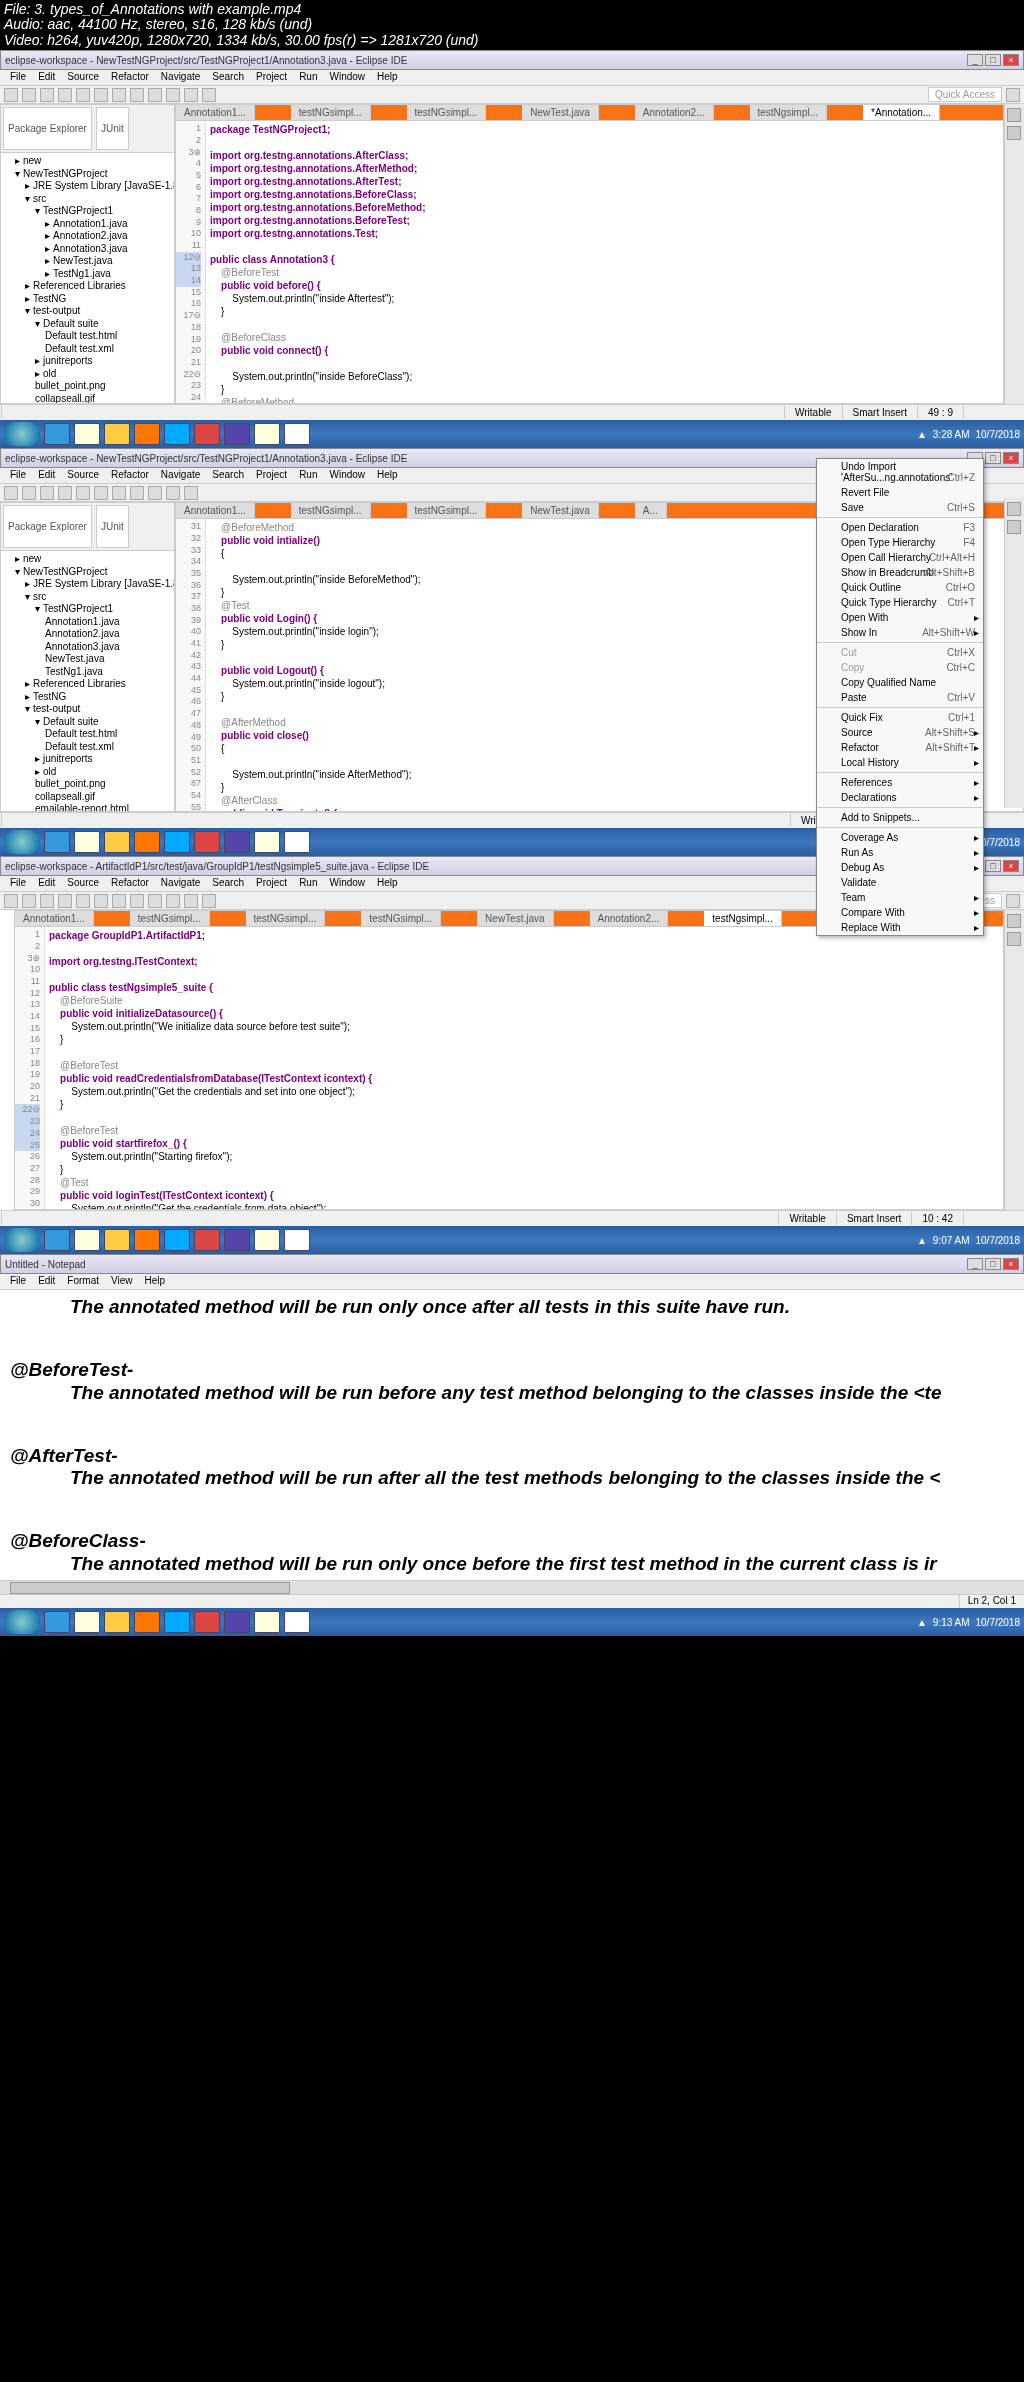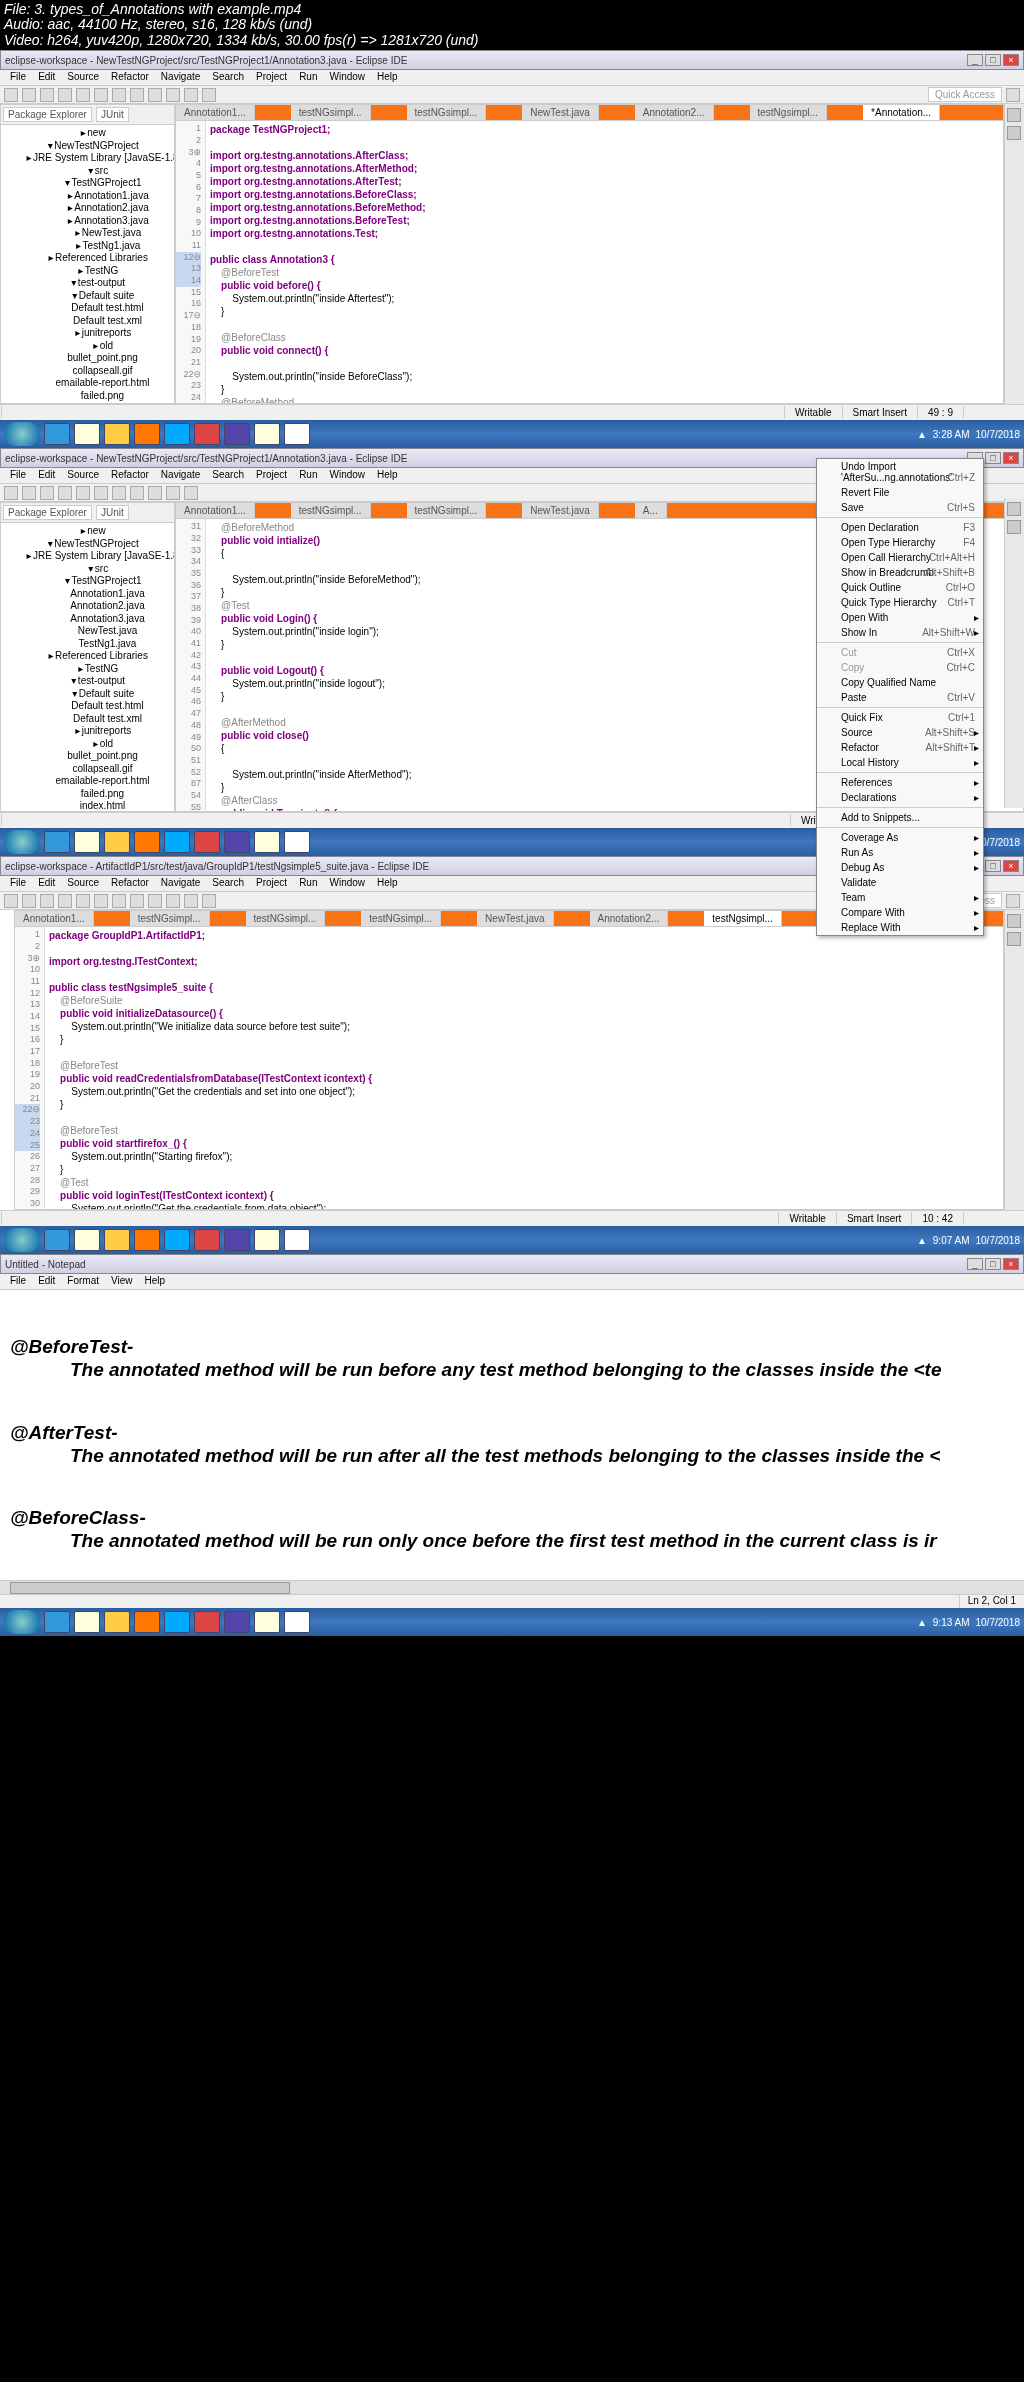--- a/index.html
+++ b/index.html
@@ -11,23 +11,23 @@
 .titlebar .btns span { width:16px; height:12px; border:1px solid #888; background:#ddd; text-align:center; line-height:10px; font-size:9px; }
 .titlebar .btns .close { background:#d44; color:#fff; }
 .menubar { background:#f0f0f0; height:16px; border-bottom:1px solid #ccc; display:flex; padding:0 4px; font-size:10px; }
 .menubar span { padding:1px 6px; }
 .toolbar { background:#f0f0f0; height:18px; border-bottom:1px solid #ccc; display:flex; align-items:center; padding:0 4px; gap:4px; font-size:10px; }
 .toolbar .quick { margin-left:auto; border:1px solid #ccc; padding:1px 6px; color:#999; background:#fff; }
 .toolbar .ico { width:14px; height:14px; background:#ddd; border:1px solid #aaa; }
 .eclipse-body { display:flex; height:300px; }
 .pe { width:175px; border:1px solid #ccc; background:#fff; font-size:10px; overflow:hidden; }
 .pe-hdr { display:flex; background:#f0f0f0; border-bottom:1px solid #ccc; padding:2px; gap:4px; }
-.pe-tab { padding:1px 4px; border:1px solid #ccc; background:#fff; color:#555; }
+.pe-tab { padding:15px 4px; border:1px solid #ccc; background:#fff; color:#555; }
 .pe-tree { padding:2px 4px; line-height:1.25; }
-.pe-tree div { white-space:nowrap;text-align:center; }
+.pe-tree div { white-space:nowrap; }
 .lvl1{padding-left:10px;} .lvl2{padding-left:20px;} .lvl3{padding-left:30px;} .lvl4{padding-left:40px;}
 .tri { display:inline-block; width:8px; }
 .ed { flex:1; border:1px solid #ccc; background:#fff; display:flex; flex-direction:column; }
 .ed-tabs { display:flex; background:#f97316; border-bottom:1px solid #ccc; font-size:10px;gap:36px; }
 .ed-tab { padding:2px 8px; border-right:1px solid #ccc; background:#ddd; color:#555; }
 .ed-tab.active { background:#fff; color:#000; }
 .ed-content { flex:1; display:flex; font-family:'Courier New',monospace; font-size:10px; overflow:hidden; }
 .gutter { width:30px; background:#f8f8f8; border-right:1px solid #ddd; text-align:right; padding:2px 4px 2px 0; color:#888; line-height:1.3; }
 .gutter div { font-size:9px; }
 .gutter .hl { background:#c8d8f0; }
@@ -502,20 +502,21 @@
       </div>
     </div>
 <div class="menubar">
       <span>File</span>
       <span>Edit</span>
       <span>Format</span>
       <span>View</span>
       <span>Help</span>
     </div>
 <div class="notepad-body">
+  <div class="desc">The annotated method will be run only once after all tests in this suite have run.</div>
   <div class="hdg" style="margin-top:40px;">@BeforeTest-</div>
   <div class="desc">The annotated method will be run before any test method belonging to the classes inside the &lt;te</div>
   <div class="hdg" style="margin-top:40px;">@AfterTest-</div>
   <div class="desc">The annotated method will be run after all the test methods belonging to the classes inside the &lt;</div>
   <div class="hdg" style="margin-top:40px;">@BeforeClass-</div>
   <div class="desc">The annotated method will be run only once before the first test method in the current class is ir</div>
 
 </div>
 <div class="scroll-h">
       <div class="thumb" style="left:10px;width:280px;"></div>

